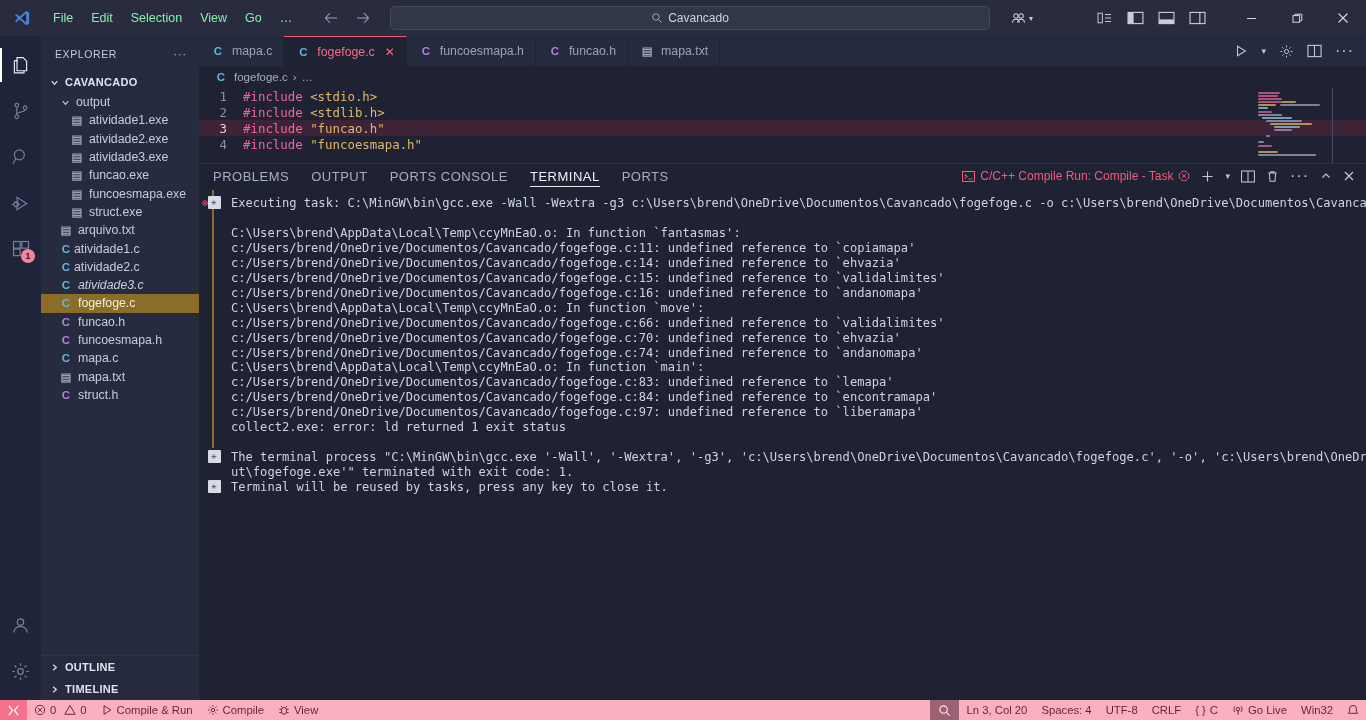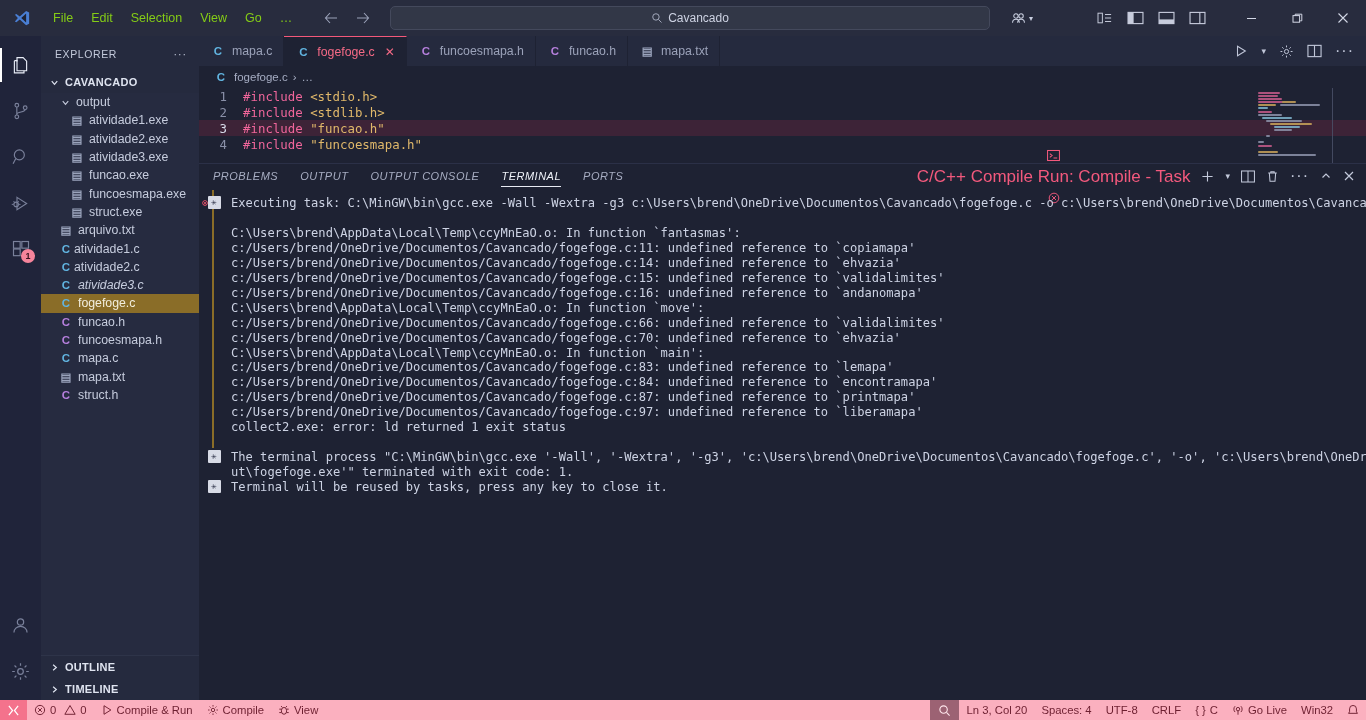--- a/index.html
+++ b/index.html
@@ -12,21 +12,21 @@
   .app { position: relative; width: 1366px; height: 720px; display: flex; flex-direction: column; }
 
   
   .titlebar {
     height: 36px; background: #282c3e; display: flex; align-items: center;
     flex: 0 0 36px; color: #c9cfe0; font-size: 12.5px; position: relative;
   }
   .tb-logo { width: 44px; display: flex; align-items: center; justify-content: center; }
   .tb-menu { display: flex; align-items: center; gap: 0px; }
   .tb-menu span {
-    padding: 4px 9px; font-size: 12.5px; color: #84cc16; cursor: default; border-radius: 3px;
+    padding: 4px 9px; font-size: 12.5px; color: #86efac; cursor: default; border-radius: 3px;
   }
   .tb-nav { display: flex; align-items: center; gap: 16px; margin-left: 22px; color: #9aa1b8; }
   .tb-nav svg { display: block; }
   .searchbox {
     position: absolute; left: 390px; width: 600px; height: 24px;
     background: #323747; border: 1px solid #44495c; border-radius: 5px;
     display: flex; align-items: center; justify-content: center; gap: 5px;
     color: #cdd2e2; font-size: 12px;
   }
   .tb-right { position: absolute; right: 0; top: 0; height: 36px; display: flex; align-items: center; }
@@ -128,29 +128,29 @@
     border-left: 1px solid #4a5068;
   }
 
   
   .panel { flex: 1 1 auto; min-height: 0; display: flex; flex-direction: column; background: #1e2233; }
   .panel-header {
     height: 25px; display: flex; align-items: center; padding-left: 14px; background: #1e2233;
     border-top: 1px solid #2b3047;
   }
   .ptab {
-    font-size: 11px; letter-spacing: .5px; color: #a7adc2; margin-right: 22px;
-    height: 25px; display: flex; align-items: center; position: relative; font-style: italic;
+    font-size: 13px; letter-spacing: .5px; color: #a7adc2; margin-right: 22px;
+    height: 25px; display: flex; align-items: center; position: relative;
   }
   .ptab.active { color: #eef1f8; }
   .ptab.active::after {
     content: ""; position: absolute; left: 0; right: 0; bottom: 2px; height: 1px; background: #e8ebf4;
   }
   .panel-actions { margin-left: auto; display: flex; align-items: center; gap: 11px; padding-right: 11px; }
-  .task-label { display: flex; align-items: center; gap: 5px; color: #f3597d; font-size: 17px; flex-direction: column; }
+  .task-label { display: flex; align-items: center; gap: 5px; color: #f3597d; font-size: 12px; }
   .pa-ic { color: #c3c9db; display: flex; align-items: center; }
 
   .terminal {
     flex: 1 1 auto; overflow: hidden; position: relative; padding: 8px 0 0 0;
     font-family: "DejaVu Sans Mono", monospace; font-size: 12.1px; color: #cdd3e4; line-height: 14.95px;
   }
   .tline { display: flex; align-items: flex-start; padding-left: 0; white-space: pre; }
   .tline .gut {
     width: 30px; flex: 0 0 30px; display: flex; align-items: center; justify-content: center;
   }
@@ -565,21 +565,21 @@
           <div class="mmline" style="left:2px;  top:66px; width:58px; background:#8d93ab;"></div>
           <div class="mmslider"></div>
         </div>
       </div>
 
       <div class="panel">
         <div class="panel-header">
           <div id="panel-tabs" style="display:flex;">
               <div class="ptab">PROBLEMS</div>
               <div class="ptab">OUTPUT</div>
-              <div class="ptab">OUTPUT CONSOLE</div>
+              <div class="ptab">PORTS CONSOLE</div>
               <div class="ptab active">TERMINAL</div>
               <div class="ptab">PORTS</div>
             </div>
           <div class="panel-actions">
             <span class="task-label">
               <span>
                 <svg width="13" height="13" viewBox="0 0 14 14">
                     <rect x="0.6" y="1.6" width="12.8" height="10.8" stroke="#f3597d" stroke-width="1.1" fill="none"></rect>
                     <path d="M3 5 L5.5 7 L3 9 M7 9.6 h4" stroke="#f3597d" stroke-width="1.1" fill="none"></path>
                   </svg>
@@ -628,24 +628,24 @@
               <div class="tline" style="position: relative;"><span class="errdot">⊗</span><span class="gut"><span class="sqr">✳</span></span><span class="ttext">Executing task: C:\MinGW\bin\gcc.exe -Wall -Wextra -g3 c:\Users\brend\OneDrive\Documentos\Cavancado\fogefoge.c -o c:\Users\brend\OneDrive\Documentos\Cavancado\output\fogefoge.exe</span></div>
               <div class="tline"><span class="gut"></span><span class="ttext">&nbsp;</span></div>
               <div class="tline"><span class="gut"></span><span class="ttext">C:\Users\brend\AppData\Local\Temp\ccyMnEaO.o: In function `fantasmas':</span></div>
               <div class="tline"><span class="gut"></span><span class="ttext">c:/Users/brend/OneDrive/Documentos/Cavancado/fogefoge.c:11: undefined reference to `copiamapa'</span></div>
               <div class="tline"><span class="gut"></span><span class="ttext">c:/Users/brend/OneDrive/Documentos/Cavancado/fogefoge.c:14: undefined reference to `ehvazia'</span></div>
               <div class="tline"><span class="gut"></span><span class="ttext">c:/Users/brend/OneDrive/Documentos/Cavancado/fogefoge.c:15: undefined reference to `validalimites'</span></div>
               <div class="tline"><span class="gut"></span><span class="ttext">c:/Users/brend/OneDrive/Documentos/Cavancado/fogefoge.c:16: undefined reference to `andanomapa'</span></div>
               <div class="tline"><span class="gut"></span><span class="ttext">C:\Users\brend\AppData\Local\Temp\ccyMnEaO.o: In function `move':</span></div>
               <div class="tline"><span class="gut"></span><span class="ttext">c:/Users/brend/OneDrive/Documentos/Cavancado/fogefoge.c:66: undefined reference to `validalimites'</span></div>
               <div class="tline"><span class="gut"></span><span class="ttext">c:/Users/brend/OneDrive/Documentos/Cavancado/fogefoge.c:70: undefined reference to `ehvazia'</span></div>
+              <div class="tline"><span class="gut"></span><span class="ttext">c:/Users/brend/OneDrive/Documentos/Cavancado/fogefoge.c:74: undefined reference to `andanomapa'</span></div>
               <div class="tline"><span class="gut"></span><span class="ttext">C:\Users\brend\AppData\Local\Temp\ccyMnEaO.o: In function `main':</span></div>
               <div class="tline"><span class="gut"></span><span class="ttext">c:/Users/brend/OneDrive/Documentos/Cavancado/fogefoge.c:83: undefined reference to `lemapa'</span></div>
               <div class="tline"><span class="gut"></span><span class="ttext">c:/Users/brend/OneDrive/Documentos/Cavancado/fogefoge.c:84: undefined reference to `encontramapa'</span></div>
-              <div class="tline"><span class="gut"></span><span class="ttext">c:/Users/brend/OneDrive/Documentos/Cavancado/fogefoge.c:87: undefined reference to `printmapa'</span></div>
               <div class="tline"><span class="gut"></span><span class="ttext">c:/Users/brend/OneDrive/Documentos/Cavancado/fogefoge.c:97: undefined reference to `liberamapa'</span></div>
               <div class="tline"><span class="gut"></span><span class="ttext">collect2.exe: error: ld returned 1 exit status</span></div>
               <div class="tline"><span class="gut"></span><span class="ttext">&nbsp;</span></div>
               <div class="tline"><span class="gut"><span class="sqr">✳</span></span><span class="ttext">The terminal process "C:\MinGW\bin\gcc.exe '-Wall', '-Wextra', '-g3', 'c:\Users\brend\OneDrive\Documentos\Cavancado\fogefoge.c', '-o', 'c:\Users\brend\OneDrive\Documentos\Cavancado\outp</span></div>
               <div class="tline"><span class="gut"></span><span class="ttext">ut\fogefoge.exe'" terminated with exit code: 1.</span></div>
               <div class="tline"><span class="gut"><span class="sqr">✳</span></span><span class="ttext">Terminal will be reused by tasks, press any key to close it.</span></div>
             </div>
         </div>
       </div>
     </div>

